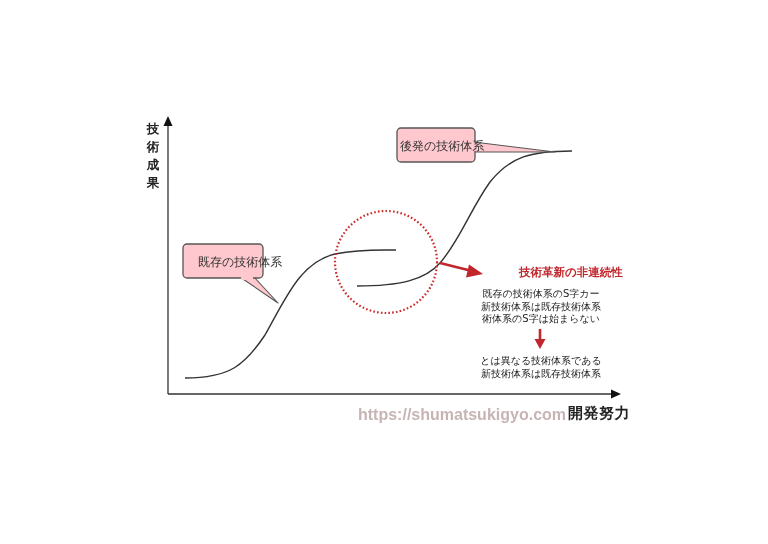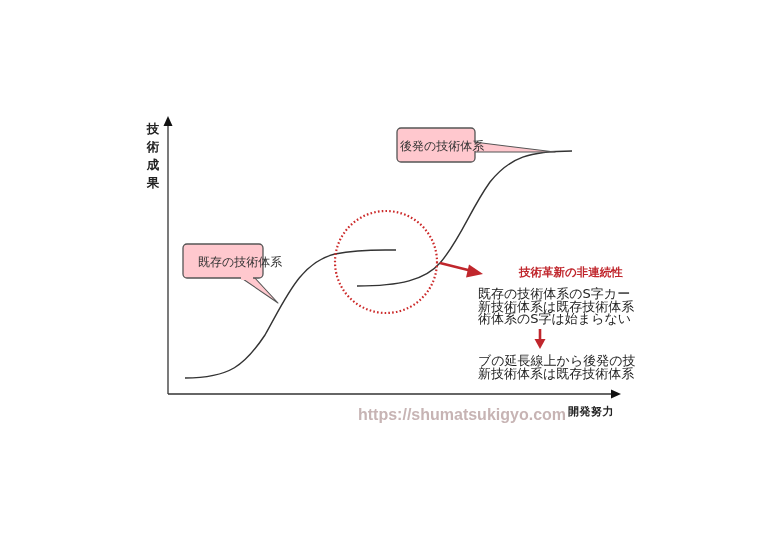--- a/index.html
+++ b/index.html
@@ -2,28 +2,28 @@
 <html><head>
   <meta charset="utf-8">
   <style>
     html, body { margin: 0; padding: 0; background: #ffffff; }
     body { width: 768px; height: 544px; position: relative; overflow: hidden;
            font-family: "DejaVu Sans", "Liberation Sans", sans-serif; }
     #diagram { position: absolute; left: 0; top: 0; width: 768px; height: 544px; }
     .ylabel { position: absolute; left: 145px; top: 120px; width: 16px;
               font-size: 12.5px; font-weight: bold; color: #222; line-height: 18px;
               text-align: center; }
-    .xlabel { position: absolute; left: 568px; top: 404px; font-size: 11px;
+    .xlabel { position: absolute; left: 568px; top: 404px; font-size: 15px;
               font-weight: bold; color: #222; letter-spacing: 0.5px; }
     .watermark { position: absolute; left: 358px; top: 406px; font-size: 16px;
                  font-weight: bold; color: #c7b4b4; font-family: "Liberation Sans", sans-serif; }
     .callout-text { position: absolute; font-size: 12px; color: #333; white-space: nowrap; }
     .title-red { position: absolute; left: 487px; top: 265px; font-size: 11.5px;
                  font-weight: bold; color: #c0262c; white-space: nowrap; margin-left: 32px; }
-    .note { position: absolute; font-size: 13px; color: #222; text-align: center;
+    .note { position: absolute; font-size: 10px; color: #222; text-align: center;
             line-height: 12.5px; white-space: nowrap; }
   </style>
 </head>
 <body>
 
 <div id="diagram">
   <svg width="768" height="544" viewBox="0 0 768 544" xmlns="http://www.w3.org/2000/svg">
 
     <line x1="168" y1="394" x2="168" y2="124" stroke="#333" stroke-width="1.3"></line>
     <polygon points="168,116 163.5,126 172.5,126" fill="#111"></polygon>
@@ -74,16 +74,16 @@
 
   
   <div class="note" style="left:478px; top:288px; width:126px;">
     <div>既存の技術体系のS字カー</div>
     <div>新技術体系は既存技術体系</div>
     <div>術体系のS字は始まらない</div>
   </div>
 
   
   <div class="note" style="left:478px; top:355px; width:126px;">
-    <div>ブの延長線上から後発の技</div>
+    <div>とは異なる技術体系である</div>
     <div>新技術体系は既存技術体系</div>
   </div>
 </div>
 
 </body></html>

